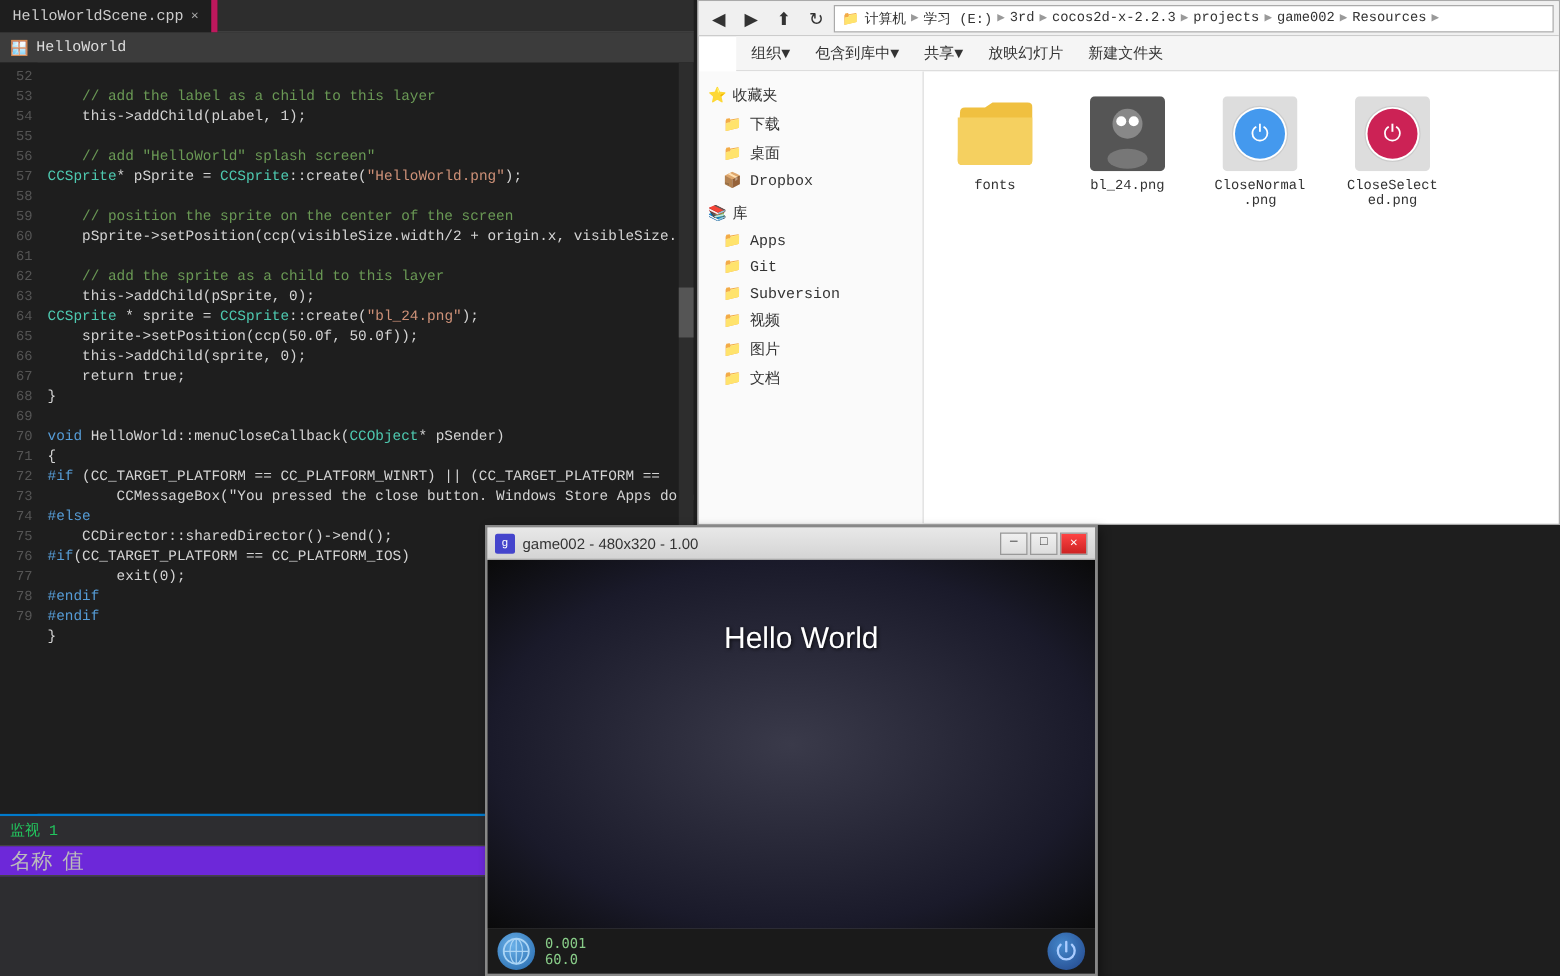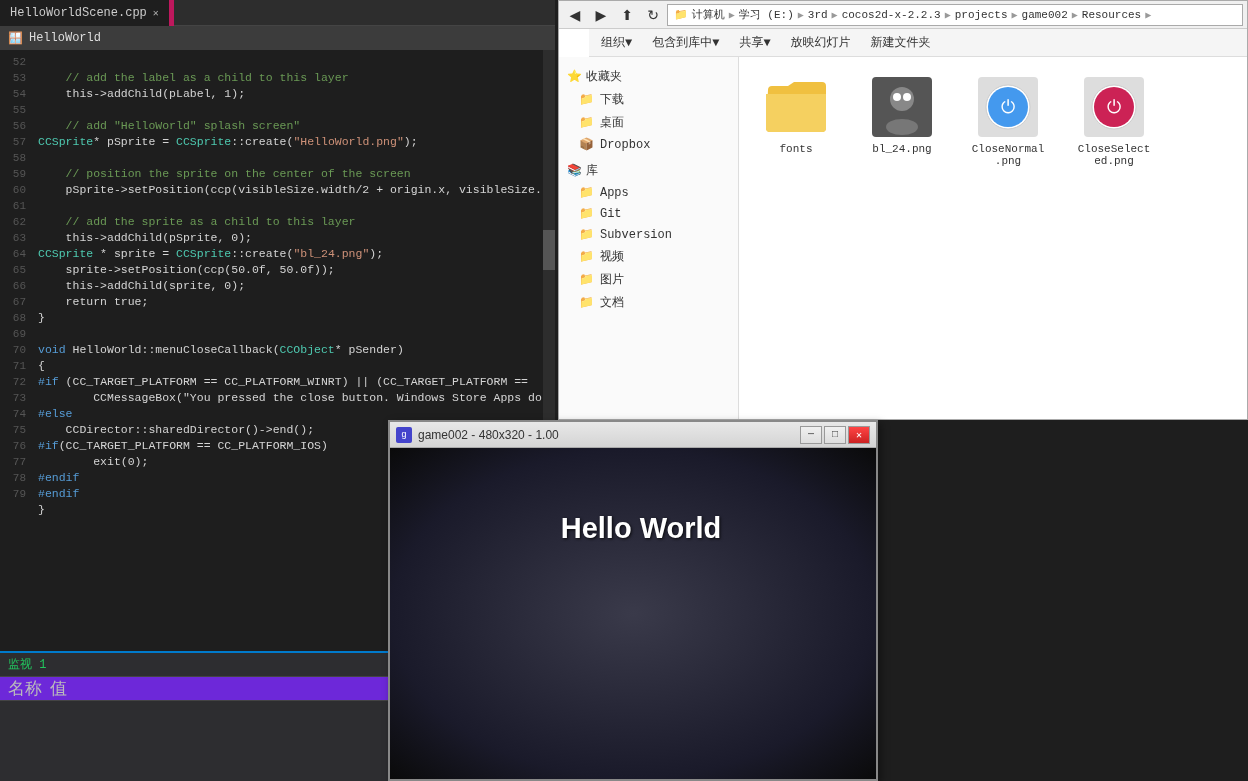--- a/index.html
+++ b/index.html
@@ -370,23 +370,23 @@
     #game-bg {
       position: absolute;
       inset: 0;
       background: radial-gradient(ellipse at center, #3a3a4a 0%, #1a1a2a 70%, #0a0a0a 100%);
     }
 
     #hello-world-title {
       position: relative;
       z-index: 2;
       color: #fff;
-      font-size: 29px;
+      font-size: 24px;
       font-family: Arial, sans-serif;
-      font-weight: bold;
+      font-weight: normal;
       text-shadow: 1px 1px 3px rgba(0,0,0,0.8);
       margin-bottom: 10px;
       margin-left: 16px;
     }
 
     #cocos-logo-bg {
       width: 160px;
       height: 160px;
       background: linear-gradient(135deg, #3aa8c8 0%, #1a6888 50%, #0a4858 100%);
       border-radius: 8px;
@@ -706,13 +706,33 @@
             <path d="M0,-56 C-3,-68 5,-72 2,-60" fill="none" stroke="#bbb" stroke-width="3" stroke-linecap="round"></path>
           </g>
 
           <text x="75" y="140" text-anchor="middle" fill="#fff" font-size="18" font-family="Arial Black, Arial" font-weight="900" letter-spacing="1">
             COCOS2D<tspan fill="#ff6633">X</tspan>
           </text>
         </svg>
       </div>
     </div>
   </div>
+  <div id="game-bottom-bar">
+    <div id="game-globe-icon">
+      <svg width="24" height="24" viewBox="0 0 24 24">
+        <circle cx="12" cy="12" r="10" fill="none" stroke="#aad4f5" stroke-width="1.5"></circle>
+        <ellipse cx="12" cy="12" rx="5" ry="10" fill="none" stroke="#aad4f5" stroke-width="1"></ellipse>
+        <line x1="2" y1="12" x2="22" y2="12" stroke="#aad4f5" stroke-width="1"></line>
+        <line x1="12" y1="2" x2="12" y2="22" stroke="#aad4f5" stroke-width="1"></line>
+      </svg>
+    </div>
+    <div id="game-stats">
+      <div>0.001</div>
+      <div>60.0</div>
+    </div>
+    <div id="game-power-btn">
+      <svg width="18" height="18" viewBox="0 0 24 24">
+        <path d="M12 2 L12 12" stroke="#aaccff" stroke-width="2.5" stroke-linecap="round"></path>
+        <path d="M6 5 A9 9 0 1 0 18 5" fill="none" stroke="#aaccff" stroke-width="2.5" stroke-linecap="round"></path>
+      </svg>
+    </div>
+  </div>
 </div>
 
 </body></html>

